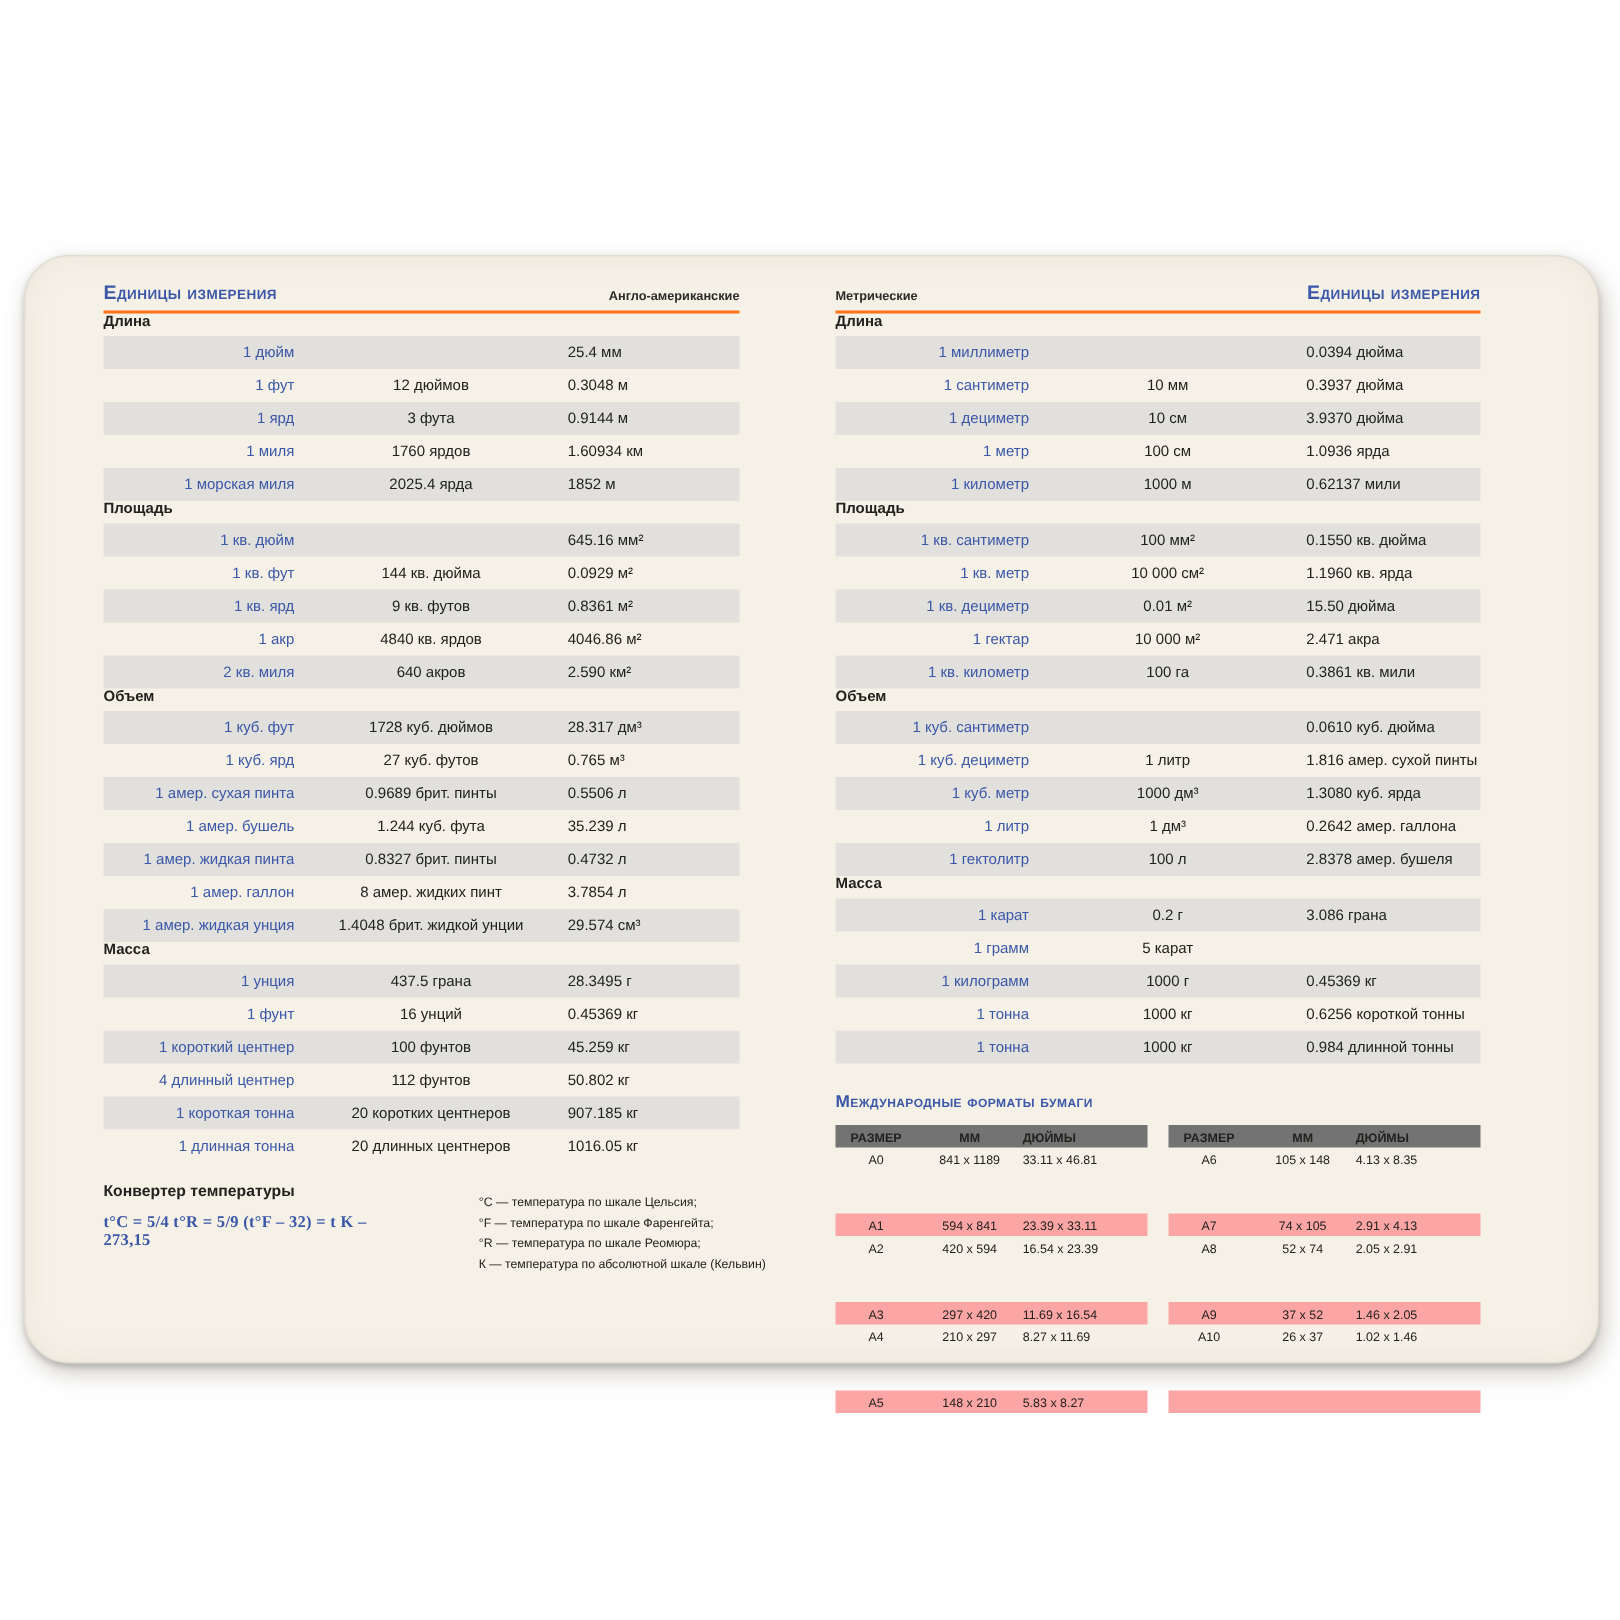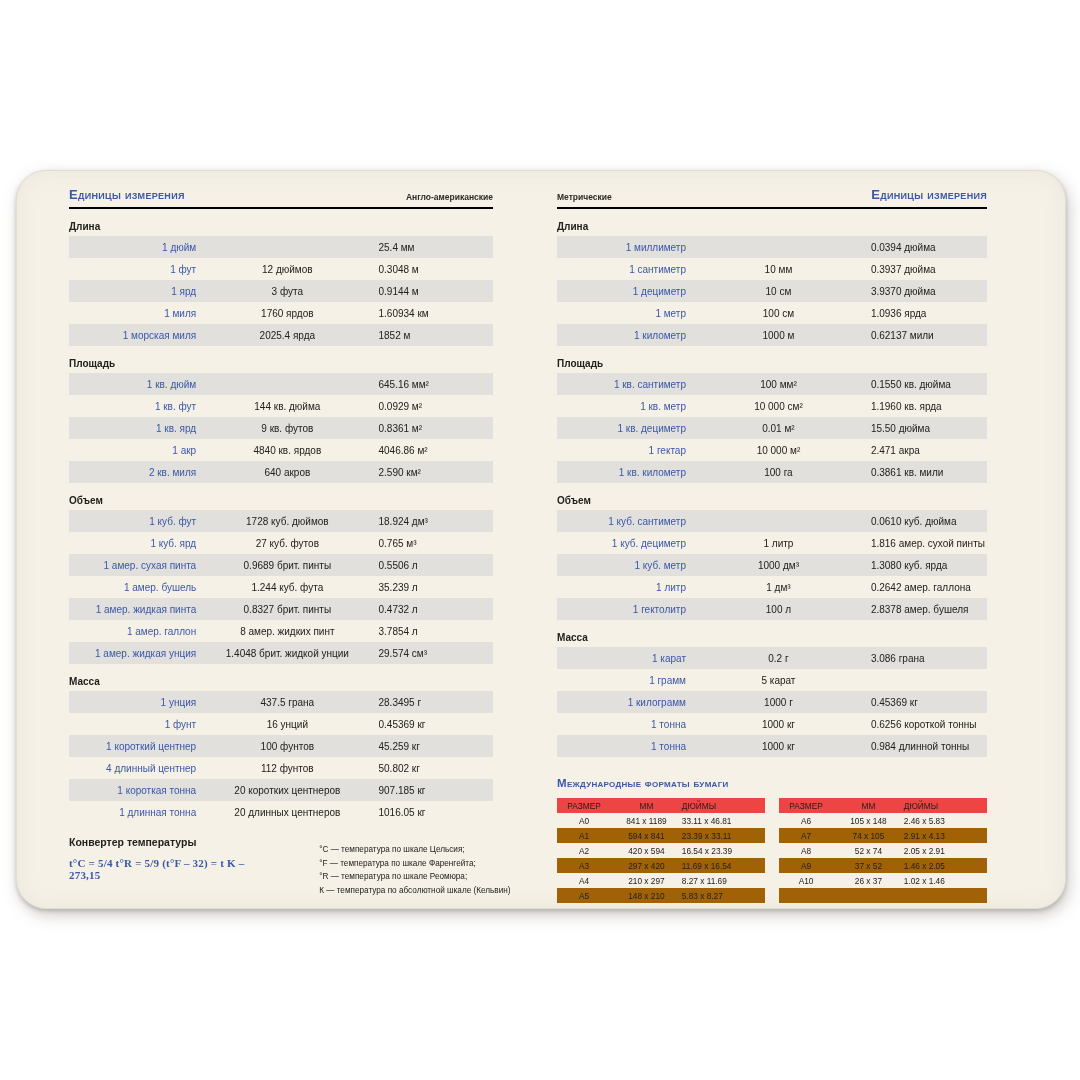--- a/index.html
+++ b/index.html
@@ -11,50 +11,50 @@
     position:absolute;left:16px;top:170px;width:1048px;height:737px;
     background:#f6f1e7;border-radius:30px;border:1px solid #e2ddd2;
     box-shadow:0 2px 4px rgba(0,0,0,.18), 3px 6px 16px rgba(130,122,108,.38), inset 0 0 18px rgba(205,198,185,.25);
   }
   .col{position:absolute;top:16px;}
   .col-left{left:52px;width:424px;}
   .col-right{left:540px;width:430px;}
 
   .page-header{
     display:flex;justify-content:space-between;align-items:flex-end;
-    border-bottom:2px solid #000000;padding-bottom:5px;
+    border-bottom:2px solid #f97316;padding-bottom:5px;
   }
   .header-title{
     color:#3a57a8;font-weight:bold;font-size:13px;font-variant:small-caps;letter-spacing:.3px;
   }
   .header-sub{font-size:8.5px;font-weight:bold;color:#2b2b28;}
 
-  .section-title{font-size:10px;font-weight:bold;margin:12px 0 4px 0;}
+  .section-title{font-size:10px;font-weight:bold;margin:0 0 4px 0;}
   .rows{width:100%;}
   .row{display:flex;height:22px;align-items:center;font-size:10px;}
   .row:nth-child(odd){background:#e1e0dd;}
   .cell{overflow:visible;white-space:nowrap;}
   .c1{width:30%;text-align:right;color:#3a57a8;}
   .c2{width:43%;text-align:center;color:#21211e;}
   .c3{width:27%;text-align:left;color:#21211e;}
 
   .temp{display:flex;margin-top:13px;gap:44px;}
   .temp-left{width:59%;}
   .temp-title{font-size:10.5px;font-weight:bold;}
   .temp-formula{color:#3a57a8;font-weight:bold;font-size:11px;margin-top:9px;letter-spacing:.2px;font-family:Liberation Serif, serif;}
   .temp-notes{width:41%;font-size:8.2px;line-height:13.5px;padding-top:7px;}
   .temp-note{white-space:nowrap;}
 
   .paper{margin-top:20px;}
   .paper-title{color:#3a57a8;font-weight:bold;font-size:11.5px;font-variant:small-caps;letter-spacing:.3px;}
   .paper-tables{display:flex;gap:14px;margin-top:9px;}
   .ptable{flex:1;font-size:8.3px;}
   .prow{display:flex;height:15px;align-items:center;}
-  .prow.gray{background:#a16207;}
-  .prow.phead{background:#ef4444;font-weight:normal;}
+  .prow.gray{background:#fca5a5;margin-top:29px;}
+  .prow.phead{background:#737373;font-weight:bold;}
   .pc1{width:26%;text-align:center;}
   .pc2{width:34%;text-align:center;}
   .pc3{width:40%;text-align:left;}
 </style>
 </head>
 <body>
 
 <div class="spread">
 
   <div class="col col-left">
@@ -117,21 +117,21 @@
             <div class="cell c1">2 кв. миля</div>
             <div class="cell c2">640 акров</div>
             <div class="cell c3">2.590 км²</div>
           </div>
         </div>
         <div class="section-title">Объем</div>
         <div class="rows">
           <div class="row">
             <div class="cell c1">1 куб. фут</div>
             <div class="cell c2">1728 куб. дюймов</div>
-            <div class="cell c3">18.924 дм³</div>
+            <div class="cell c3">28.317 дм³</div>
           </div>
           <div class="row">
             <div class="cell c1">1 куб. ярд</div>
             <div class="cell c2">27 куб. футов</div>
             <div class="cell c3">0.765 м³</div>
           </div>
           <div class="row">
             <div class="cell c1">1 амер. сухая пинта</div>
             <div class="cell c2">0.9689 брит. пинты</div>
             <div class="cell c3">0.5506 л</div>
@@ -366,21 +366,21 @@
           </div>
         <div class="ptable" id="ptable-right">
             <div class="prow phead">
               <div class="pc1">РАЗМЕР</div>
               <div class="pc2">ММ</div>
               <div class="pc3">ДЮЙМЫ</div>
             </div>
             <div class="prow">
               <div class="pc1">A6</div>
               <div class="pc2">105 x 148</div>
-              <div class="pc3">2.46 x 5.83</div>
+              <div class="pc3">4.13 x 8.35</div>
             </div>
             <div class="prow gray">
               <div class="pc1">A7</div>
               <div class="pc2">74 x 105</div>
               <div class="pc3">2.91 x 4.13</div>
             </div>
             <div class="prow">
               <div class="pc1">A8</div>
               <div class="pc2">52 x 74</div>
               <div class="pc3">2.05 x 2.91</div>

